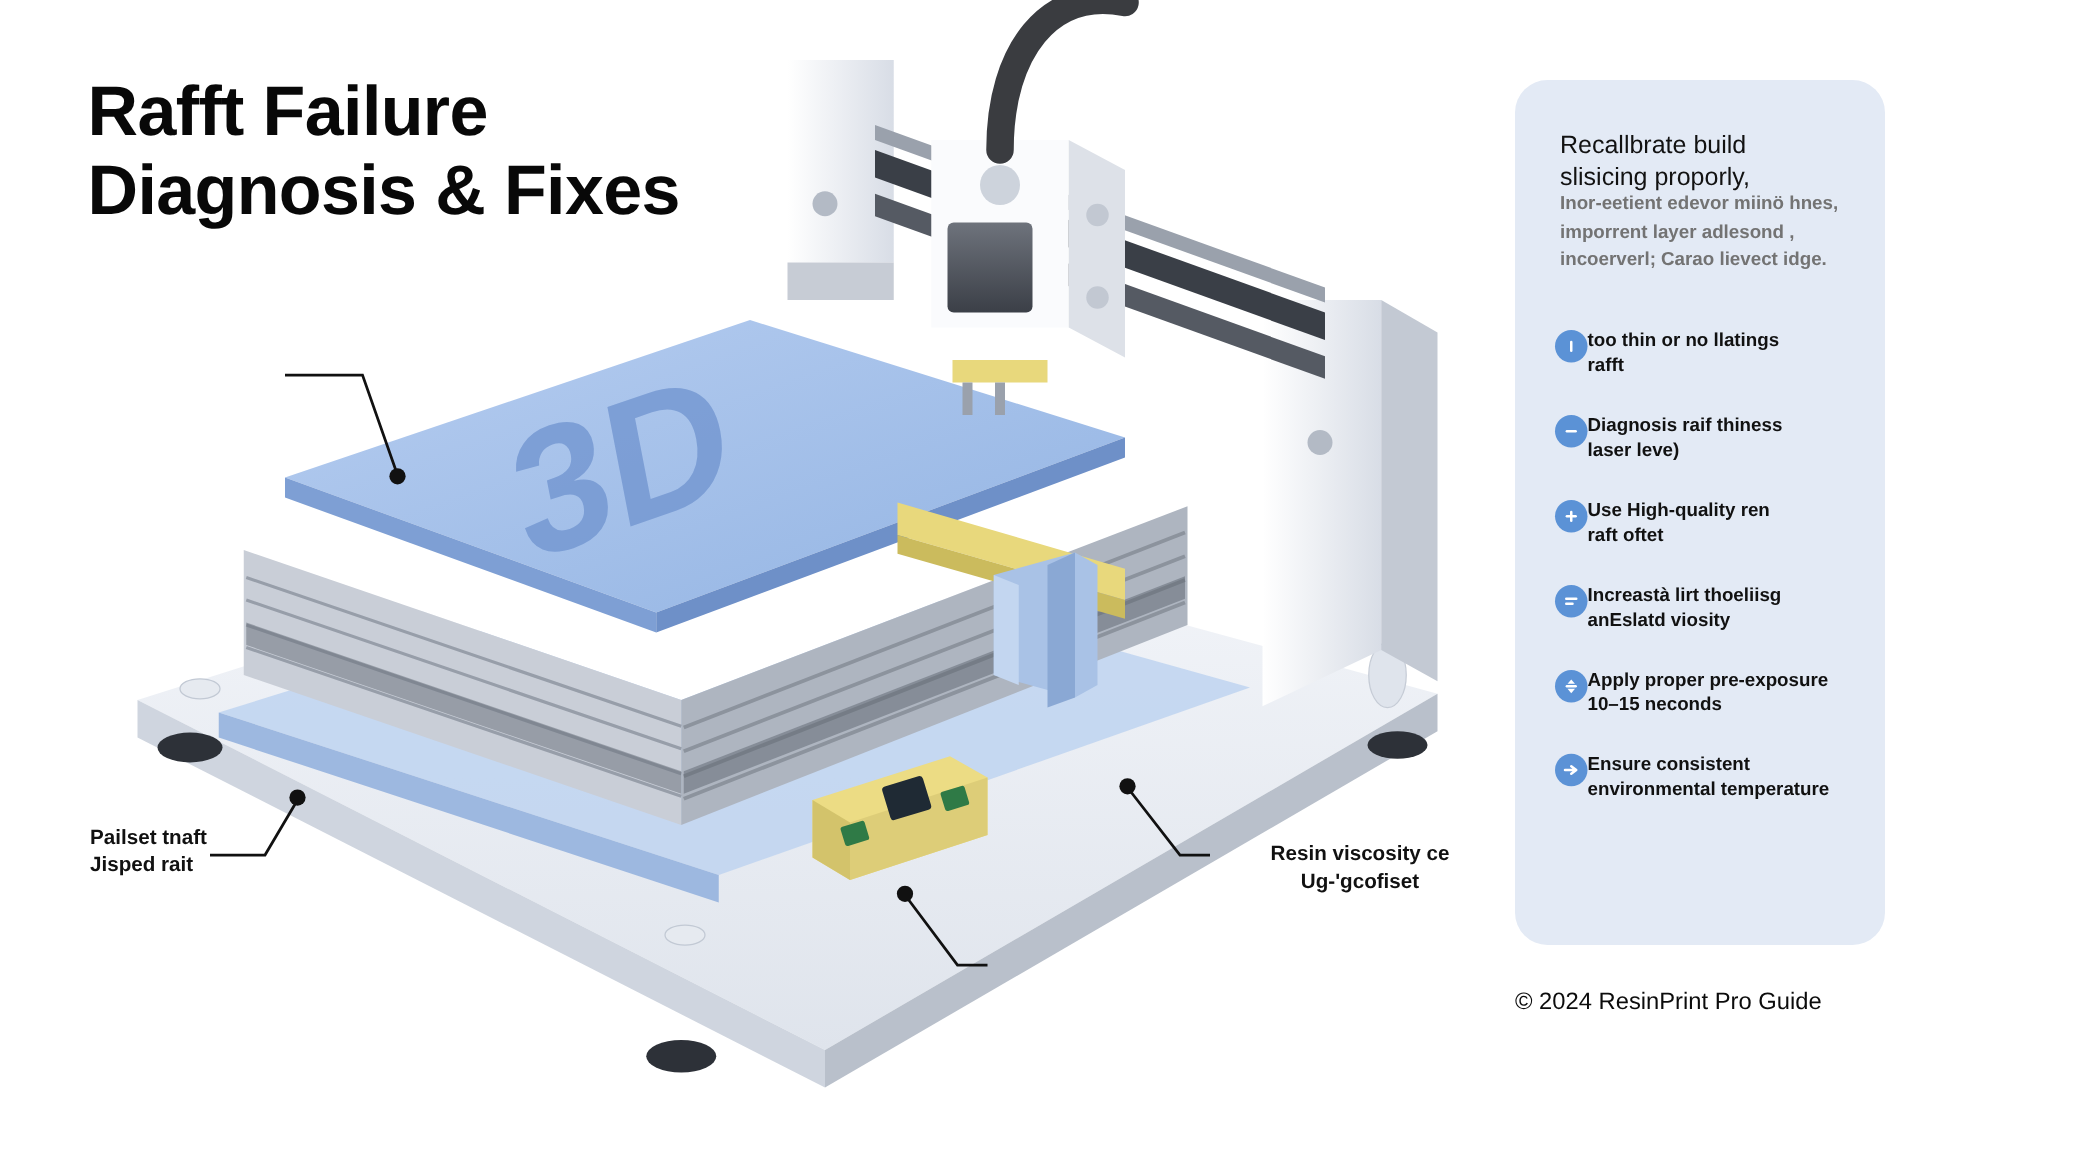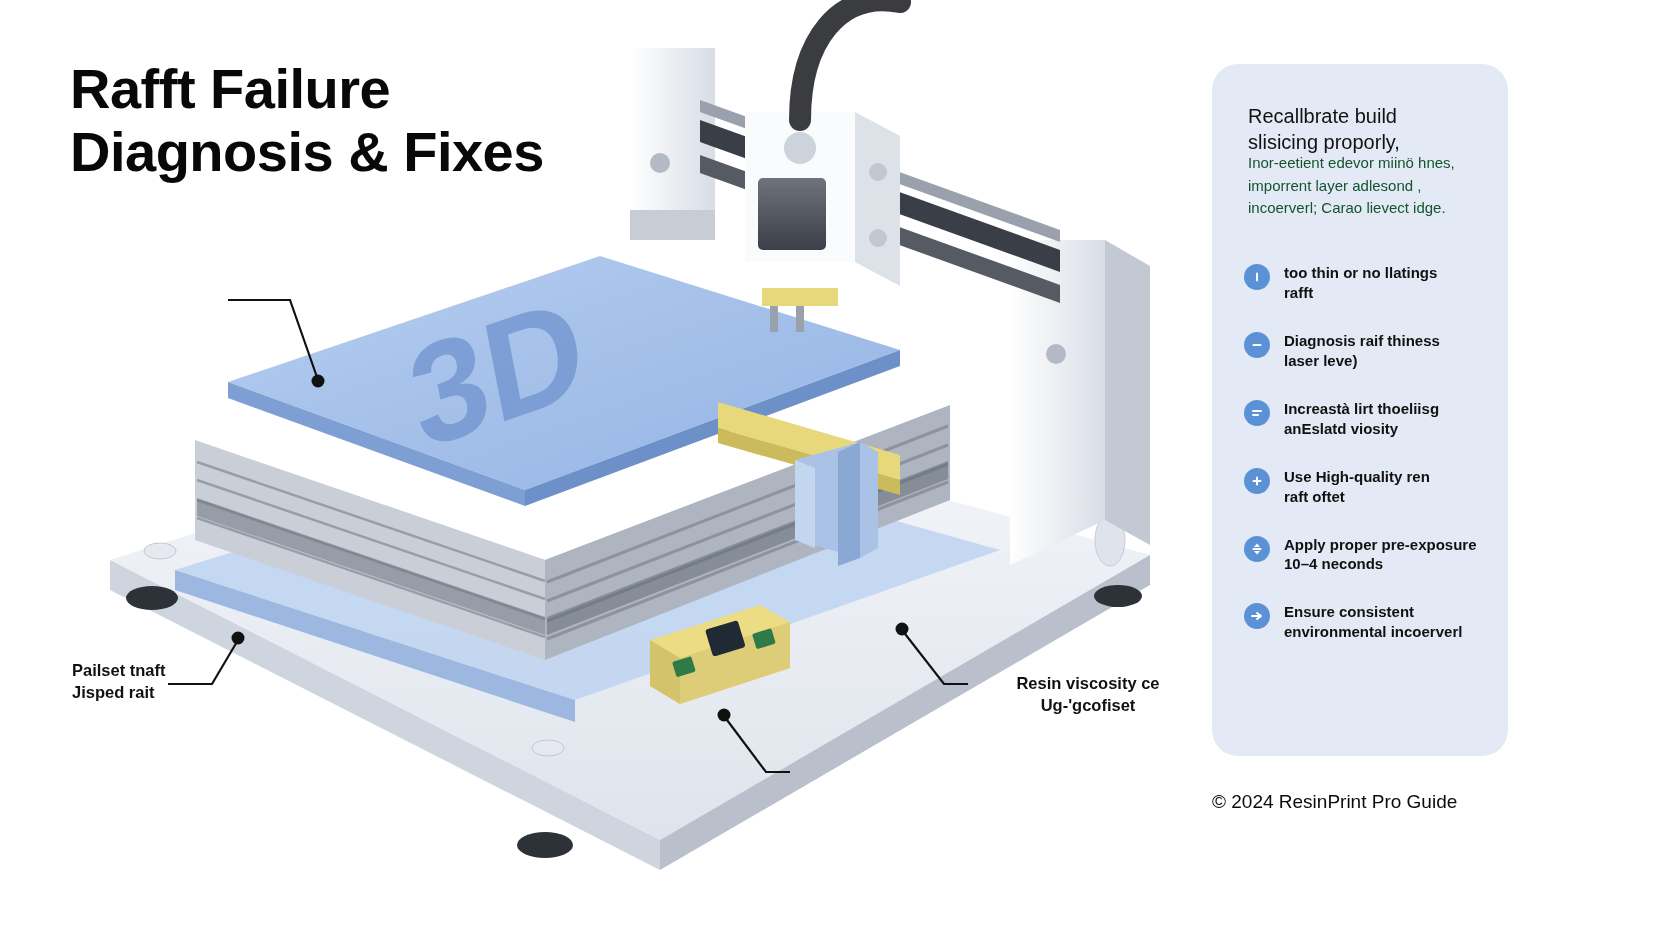--- a/index.html
+++ b/index.html
@@ -41,29 +41,29 @@
     background: #e3eaf5;
     border-radius: 26px;
   }
   #panel-heading {
     position: absolute; left: 36px; top: 40px; width: 224px;
     font-size: 20px; font-weight: normal; line-height: 1.28;
     color: #121212; white-space: pre-line;
   }
   #panel-sub {
     position: absolute; left: 36px; top: 88px; width: 230px;
-    font-size: 15px; font-weight: 400; line-height: 1.5;
-    color: #14532d; white-space: pre-line;
+    font-size: 15px; font-weight: 700; line-height: 1.5;
+    color: #737373; white-space: pre-line;
     filter: blur(0.35px);
   }
 
   #panel-list { position: absolute; left: 32px; top: 198px; width: 248px; }
   .panel-item {
     position: relative;
-    display: flex; align-items: flex-start; gap: 14px;
+    display: flex; align-items: flex-start; 
     margin-bottom: 27px;
   }
   .panel-item-icon {
     flex: 0 0 auto;
     width: 26px; height: 26px; margin-top: 2px;
     border-radius: 50%;
     background: #5b92d6;
     display: flex; align-items: center; justify-content: center;
     color: #fff;
   }
@@ -248,59 +248,59 @@
               <rect x="2.5" y="6" width="9" height="2" rx="1" fill="#fff"></rect>
             </svg>
         </span>
         <span class="panel-item-text">Diagnosis raif thiness
 laser leve)</span>
       </div>
 
       <div class="panel-item">
         <span class="panel-item-icon">
           <svg width="14" height="14" viewBox="0 0 14 14">
+            <rect x="6" y="2.5" width="2" height="9" rx="1" fill="#fff"></rect>
+            <rect x="2.5" y="6" width="9" height="2" rx="1" fill="#fff"></rect>
+          </svg>
+        </span>
+        <span class="panel-item-text">Use High-quality ren
+raft oftet</span>
+      </div>
+
+      <div class="panel-item">
+        <span class="panel-item-icon">
+          <svg width="14" height="14" viewBox="0 0 14 14">
             <rect x="2" y="4" width="10" height="2" rx="1" fill="#fff"></rect>
             <rect x="2" y="8" width="7" height="2" rx="1" fill="#fff"></rect>
           </svg>
         </span>
         <span class="panel-item-text">Increastà lirt thoeliisg
 anEslatd viosity</span>
-      </div>
-
-      <div class="panel-item">
-        <span class="panel-item-icon">
-          <svg width="14" height="14" viewBox="0 0 14 14">
-            <rect x="6" y="2.5" width="2" height="9" rx="1" fill="#fff"></rect>
-            <rect x="2.5" y="6" width="9" height="2" rx="1" fill="#fff"></rect>
-          </svg>
-        </span>
-        <span class="panel-item-text">Use High-quality ren
-raft oftet</span>
       </div>
 
       <div class="panel-item">
         <span class="panel-item-icon">
           <svg width="14" height="14" viewBox="0 0 14 14">
             <path d="M7 1.5 L10 5 H4 Z" fill="#fff"></path>
             <rect x="2.5" y="6" width="9" height="2" rx="1" fill="#fff"></rect>
             <path d="M7 12.5 L4 9 H10 Z" fill="#fff"></path>
           </svg>
         </span>
         <span class="panel-item-text">Apply proper pre-exposure
-10–4 neconds</span>
+10–15 neconds</span>
       </div>
 
       <div class="panel-item">
         <span class="panel-item-icon">
           <svg width="14" height="14" viewBox="0 0 14 14">
             <path d="M2 7 H10 M7 4 L11 7 L7 10" stroke="#fff" stroke-width="2" fill="none" stroke-linecap="round" stroke-linejoin="round"></path>
           </svg>
         </span>
         <span class="panel-item-text">Ensure consistent
-environmental incoerverl</span>
+environmental temperature</span>
       </div>
 
     </div>
   </div>
 
   <div id="footer">© 2024 ResinPrint Pro Guide</div>
 
 </div>
 
 </body></html>

